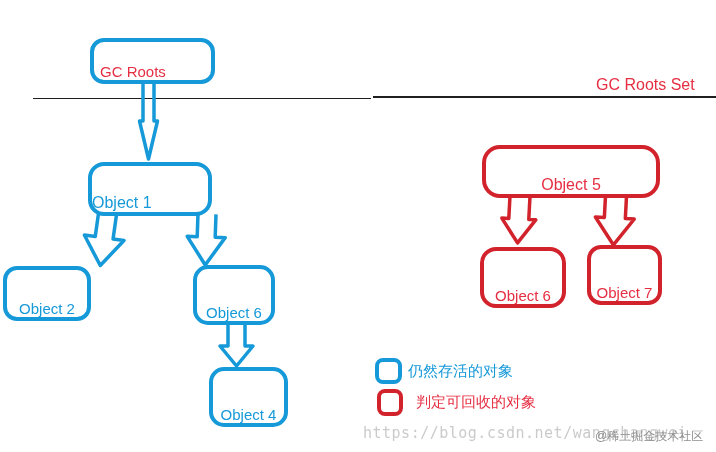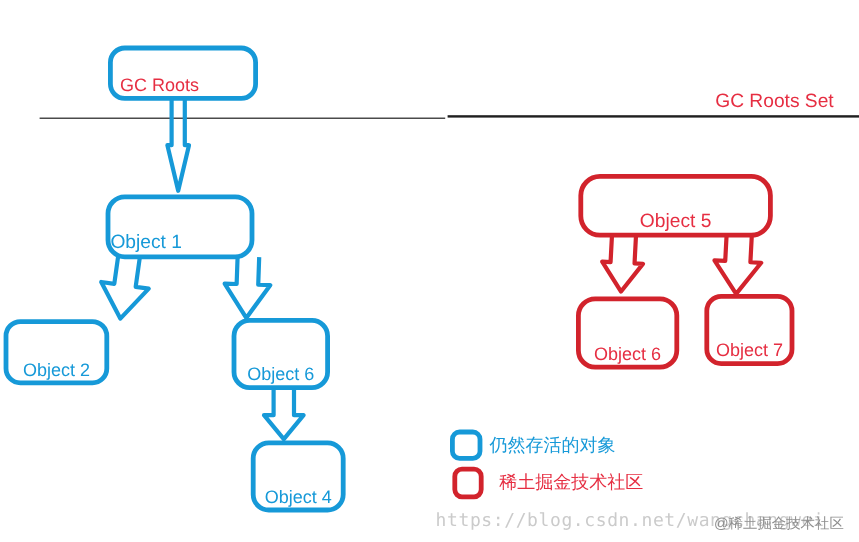--- a/index.html
+++ b/index.html
@@ -45,21 +45,21 @@
   }
   .node.blue { border: 4px solid var(--blue); color: var(--blue); }
   .node.red  { border: 4px solid var(--red);  color: var(--redText); }
   .node.left-align { justify-content: flex-start; }
 
   .n-gcroots { left: 90px;  top: 38px;  width: 125px; height: 46px; border-radius: 14px; color: var(--redText) !important; padding-left: 6px; }
   .n-obj1    { left: 88px;  top: 162px; width: 124px; height: 54px; border-radius: 16px; font-size: 16px; }
   .n-obj2    { left: 3px;   top: 266px; width: 88px;  height: 55px; border-radius: 14px; }
   .n-obj3    { left: 193px; top: 265px; width: 82px;  height: 60px; border-radius: 15px; }
   .n-obj4    { left: 209px; top: 367px; width: 79px;  height: 60px; border-radius: 15px; }
-  .n-obj5    { left: 482px; top: 145px; width: 162px; height: 53px; border-radius: 18px; font-size: 16px; }
+  .n-obj5    { left: 482px; top: 145px; width: 178px; height: 53px; border-radius: 18px; font-size: 16px; }
   .n-obj6    { left: 480px; top: 247px; width: 86px;  height: 61px; border-radius: 16px; }
   .n-obj7    { left: 587px; top: 245px; width: 75px;  height: 60px; border-radius: 14px; }
 
   svg.arrows {
     position: absolute;
     left: 0; top: 0;
     width: 716px; height: 452px;
     pointer-events: none;
   }
   .arrow { fill: none; stroke-width: 3.5px; stroke-linejoin: round; stroke-linecap: butt; }
@@ -133,18 +133,18 @@
     <path class="arrow blue" transform="rotate(8 107.5 214)" d="M98.5,214 L98.5,238 L87.5,238 L107.5,266 L127.5,238 L116.5,238 L116.5,214"></path>
     <path class="arrow blue" transform="rotate(2 207 214)" d="M198,214 L198,237 L188,237 L207,265 L226,237 L216,237 L216,214"></path>
     <path class="arrow blue" d="M228,324 L228,346 L220,346 L236.5,366 L253,346 L245,346 L245,324"></path>
     <path class="arrow red" transform="rotate(3 520 196)" d="M510,196 L510,219 L503,219 L520,243 L537,219 L530,219 L530,196"></path>
     <path class="arrow red" transform="rotate(3 616 196)" d="M605.5,196 L605.5,218 L596.5,218 L616,245 L635.5,218 L626.5,218 L626.5,196"></path>
   </svg>
 
   <div class="legend-swatch blue"></div>
   <div class="legend-label blue">仍然存活的对象</div>
   <div class="legend-swatch red"></div>
-  <div class="legend-label red">稀土掘金技术社区</div>
+  <div class="legend-label red">判定可回收的对象</div>
 
   <div class="wm-url">https://blog.csdn.net/wangchangwei</div>
   <div class="wm-community">@稀土掘金技术社区</div>
 
 </div>
 
 </body></html>

